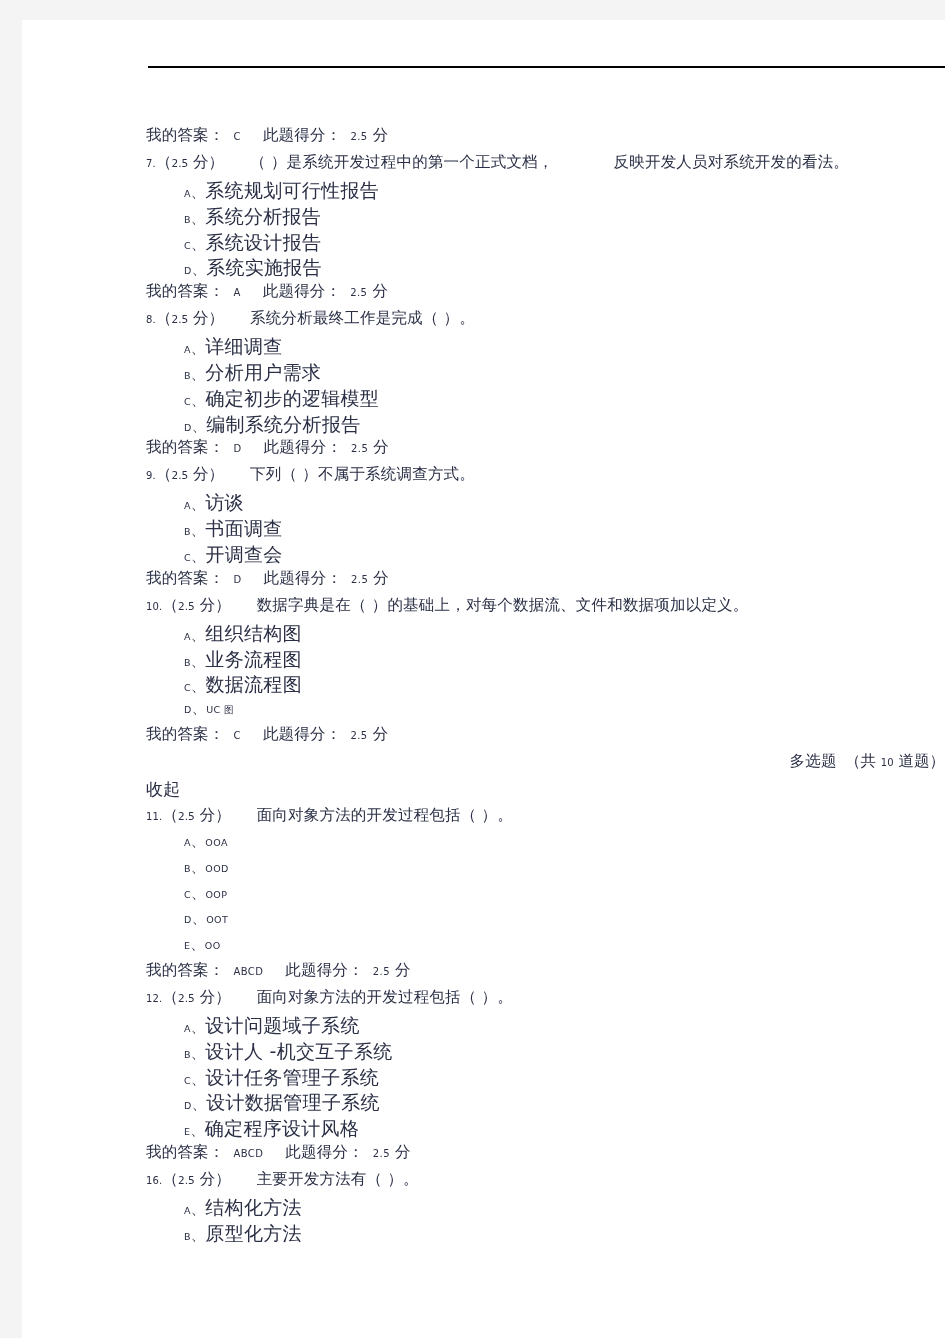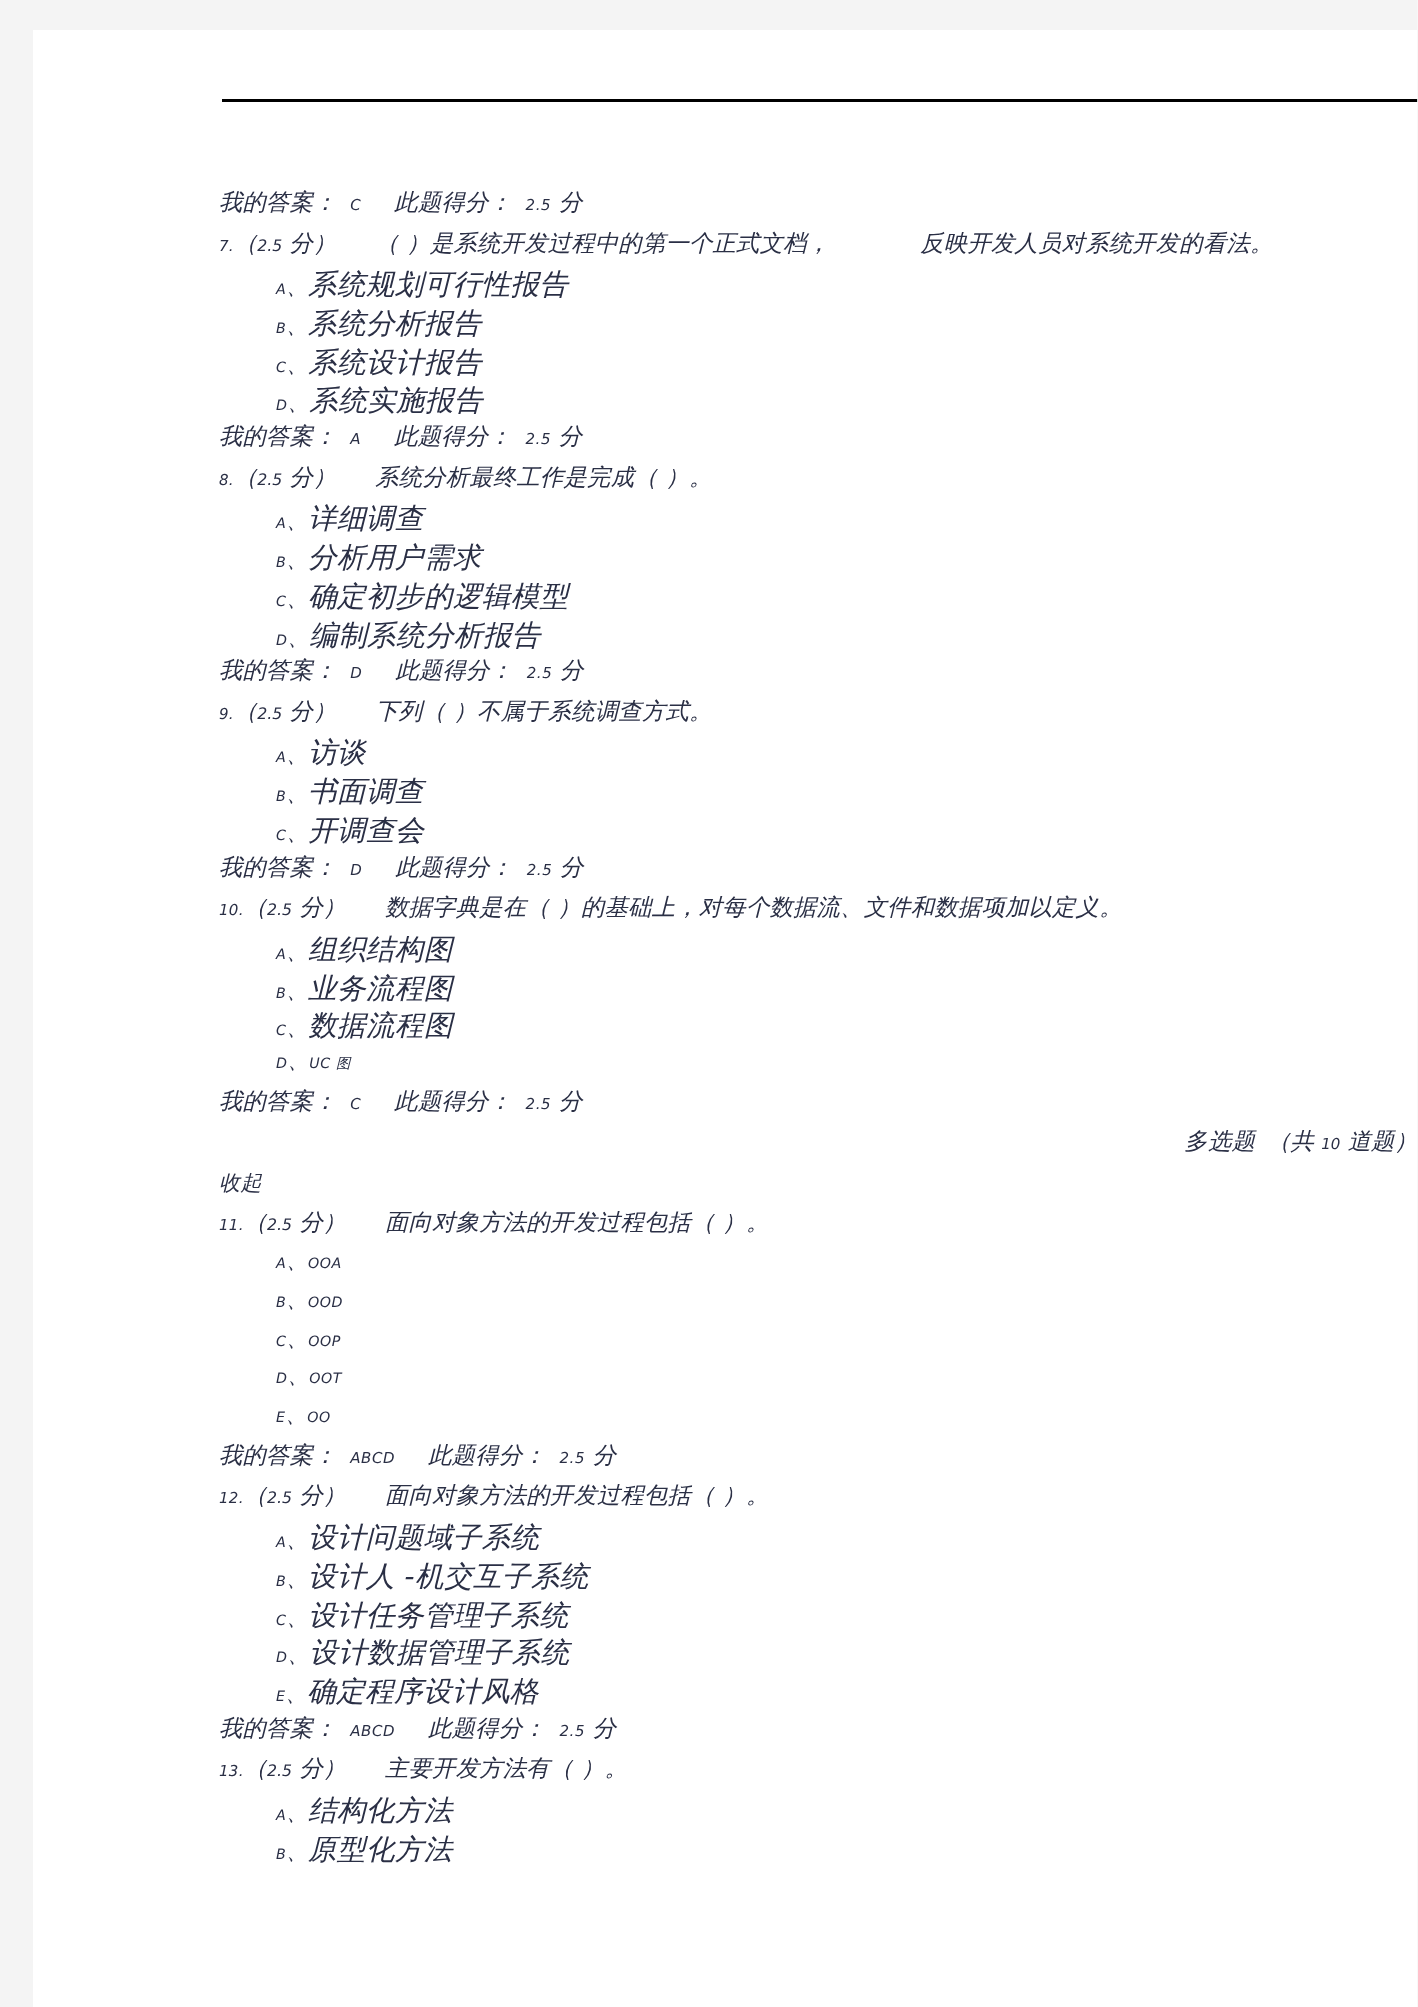--- a/index.html
+++ b/index.html
@@ -16,21 +16,20 @@
     width: 945px;
     min-height: 1338px;
     box-sizing: border-box;
     margin: 0 auto;
     background: #ffffff;
     border-left: 22px solid #f4f4f4;
     border-top: 20px solid #f4f4f4;
     border-right: 0;
     border-bottom: 0;
     overflow: hidden;
-    font-style: italic;
   }
   .content {
     position: relative;
     width: 923px;
     height: 1318px;
   }
   .header-rule {
     position: absolute;
     left: 126px;
     top: 46px;
@@ -145,21 +144,21 @@
   }
   .section-count .sc-num {
     font-size: 10px;
   }
   .collapse-line {
     padding-left: 124px;
     height: 27px;
     font-size: 15.5px;
   }
   .collapse-text {
-    font-size: 14px;
+    font-size: 17px;
     letter-spacing: 0.3px;
     cursor: pointer;
   }
 </style>
 </head>
 <body>
 
 <div class="page">
   <div class="content">
     <div class="header-rule"></div>
@@ -197,18 +196,18 @@
         <div class="row opt-line"><span class="opt-letter">D</span><span class="opt-sep">、</span><span class="opt-text latin">OOT</span></div>
         <div class="row opt-line"><span class="opt-letter">E</span><span class="opt-sep">、</span><span class="opt-text latin">OO</span></div>
         <div class="row ans-line"><span class="ans-label">我的答案：</span><span class="ans-spacer-sm"></span><span class="ans-value">ABCD</span><span class="ans-spacer"></span><span class="ans-label">此题得分：</span><span class="ans-spacer-sm"></span><span class="ans-value">2.5</span><span class="ans-label"> 分</span></div>
         <div class="row q-line"><span class="q-num">12.</span><span class="q-score"><span>（</span><span class="small">2.5</span><span> 分</span><span>）</span></span><span class="q-gap"></span><span class="q-text">面向对象方法的开发过程包括（     ）。</span></div>
         <div class="row opt-line"><span class="opt-letter">A</span><span class="opt-sep">、</span><span class="opt-text">设计问题域子系统</span></div>
         <div class="row opt-line"><span class="opt-letter">B</span><span class="opt-sep">、</span><span class="opt-text">设计人 -机交互子系统</span></div>
         <div class="row opt-line"><span class="opt-letter">C</span><span class="opt-sep">、</span><span class="opt-text">设计任务管理子系统</span></div>
         <div class="row opt-line"><span class="opt-letter">D</span><span class="opt-sep">、</span><span class="opt-text">设计数据管理子系统</span></div>
         <div class="row opt-line"><span class="opt-letter">E</span><span class="opt-sep">、</span><span class="opt-text">确定程序设计风格</span></div>
         <div class="row ans-line"><span class="ans-label">我的答案：</span><span class="ans-spacer-sm"></span><span class="ans-value">ABCD</span><span class="ans-spacer"></span><span class="ans-label">此题得分：</span><span class="ans-spacer-sm"></span><span class="ans-value">2.5</span><span class="ans-label"> 分</span></div>
-        <div class="row q-line"><span class="q-num">13.</span><span class="q-score"><span>（</span><span class="small">2.5</span><span> 分</span><span>）</span></span><span class="q-gap"></span><span class="q-text">主要开发方法有（   ）。</span></div>
+        <div class="row q-line"><span class="q-num">16.</span><span class="q-score"><span>（</span><span class="small">2.5</span><span> 分</span><span>）</span></span><span class="q-gap"></span><span class="q-text">主要开发方法有（   ）。</span></div>
         <div class="row opt-line"><span class="opt-letter">A</span><span class="opt-sep">、</span><span class="opt-text">结构化方法</span></div>
         <div class="row opt-line"><span class="opt-letter">B</span><span class="opt-sep">、</span><span class="opt-text">原型化方法</span></div>
       </div>
   </div>
 </div>
 
 </body></html>

